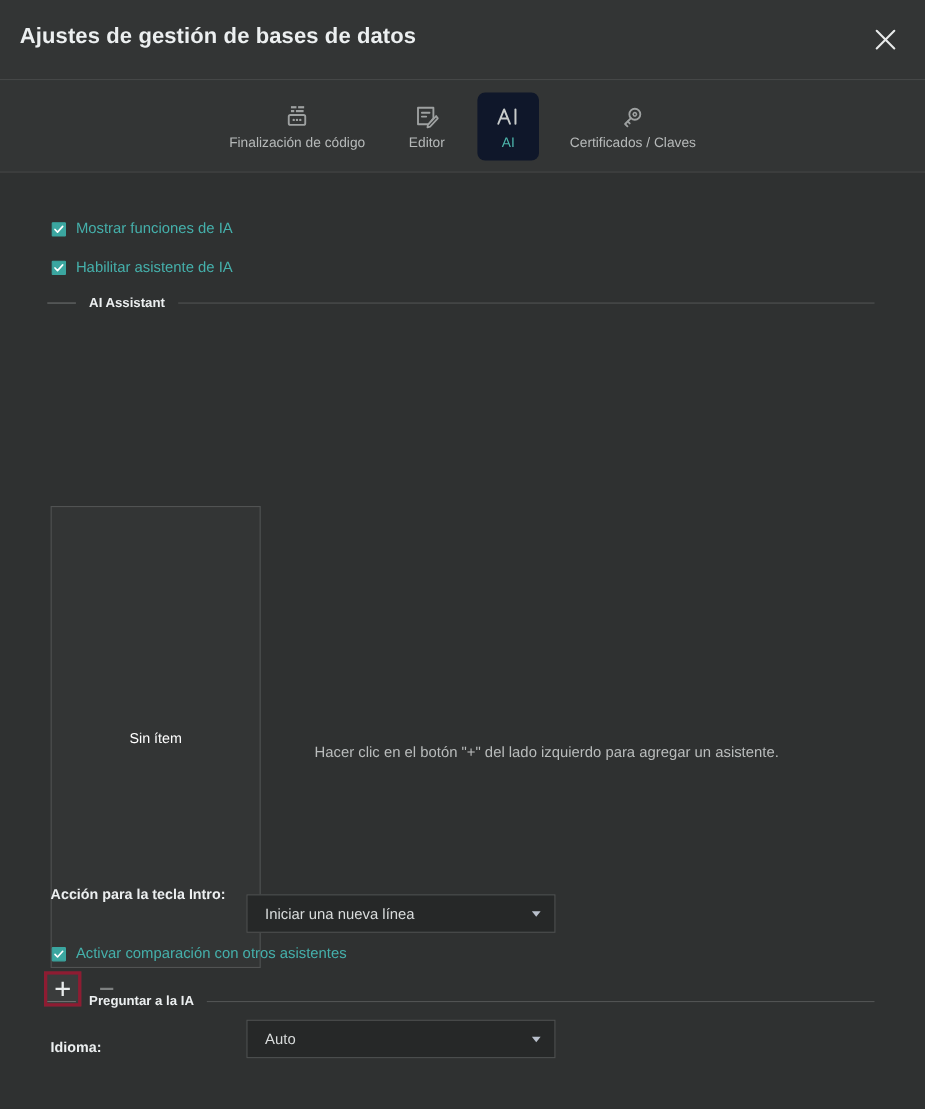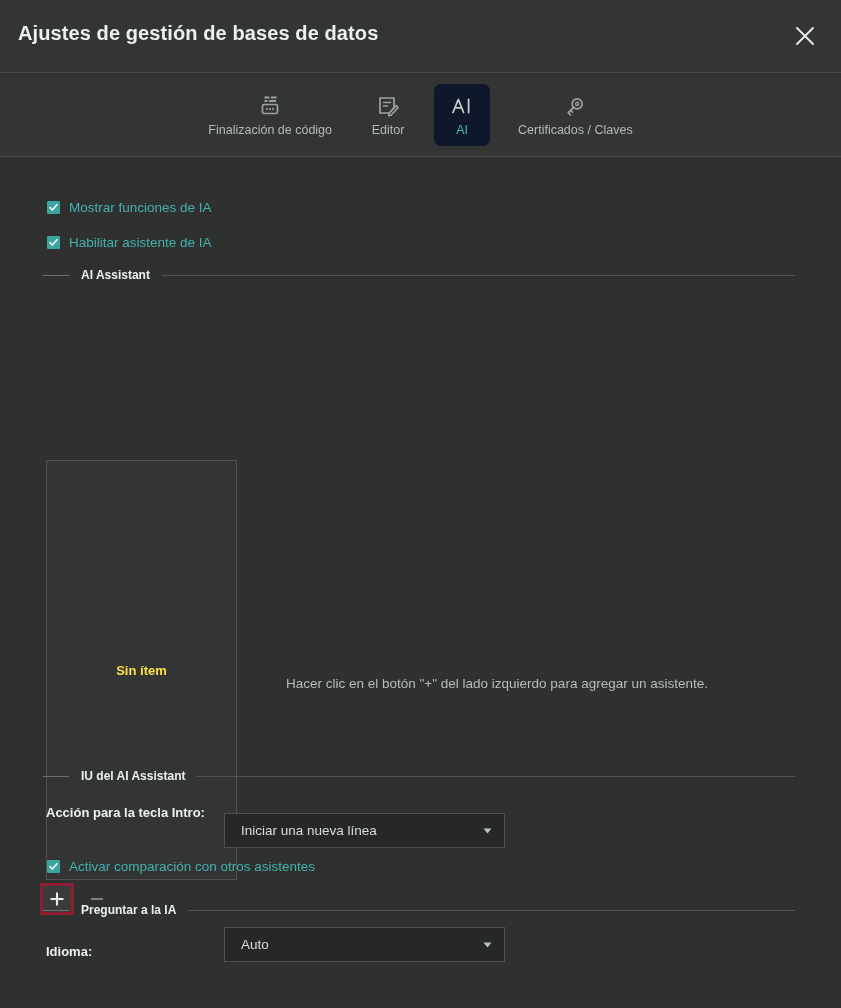--- a/index.html
+++ b/index.html
@@ -93,21 +93,21 @@
   .dialog-body {
     position: relative;
     height: 850px;
     background: #2f3131;
     padding: 0;
   }
 
   .checkrow {
     position: absolute;
     display: flex;
-    align-items: flex-start;
+    align-items: flex-end;
     gap: 9px;
     cursor: pointer;
   }
   .checkbox {
     width: 13px;
     height: 13px;
     background: #3ba6a0;
     border: 1px solid #3ba6a0;
     border-radius: 1px;
     box-sizing: border-box;
@@ -161,22 +161,21 @@
     border: 1px solid #515353;
     background: #333535;
     box-sizing: border-box;
     display: flex;
     align-items: center;
     justify-content: center;
     overflow: hidden;
   }
   .list-empty {
     font-size: 13px;
-    color: #fde047;
-    font-weight: bold;
+    color: #ffffff;
   }
   .hint-text {
     position: absolute;
     left: 286px;
     top: 519px;
     font-size: 13.5px;
     color: #b9bcbc;
     white-space: nowrap;
   }
 
@@ -355,25 +354,20 @@
     </div>
     <div class="icon-button" style="margin-left:6px;">
       <span>
         <svg class="glyph-minus" width="18" height="18" viewBox="0 0 18 18">
           <path d="M3 9 H15" stroke="#7e8181" stroke-width="2.1" stroke-linecap="butt"></path>
         </svg>
       </span>
     </div>
   </div>
 
-  <div class="section" style="left:43px; top:612px; width:752px;">
-    <span class="rule-short"></span>
-    <span class="sec-title">IU del AI Assistant</span>
-    <span class="rule-long"></span>
-  </div>
 
   <div class="form-label" style="left:46px; top:647px; width:165px;">Acción para la tecla Intro:</div>
   <div class="dropdown" style="left:224px; top:656px; width:281px; height:35px;">
     <span class="dd-value">Iniciar una nueva línea</span>
     <span class="dd-arrow">
       <svg width="13" height="13" viewBox="0 0 13 13">
         <path d="M2.5 4.5 H10.5 L6.5 9.5 Z" fill="#b9c0cc"></path>
       </svg>
     </span>
   </div>

